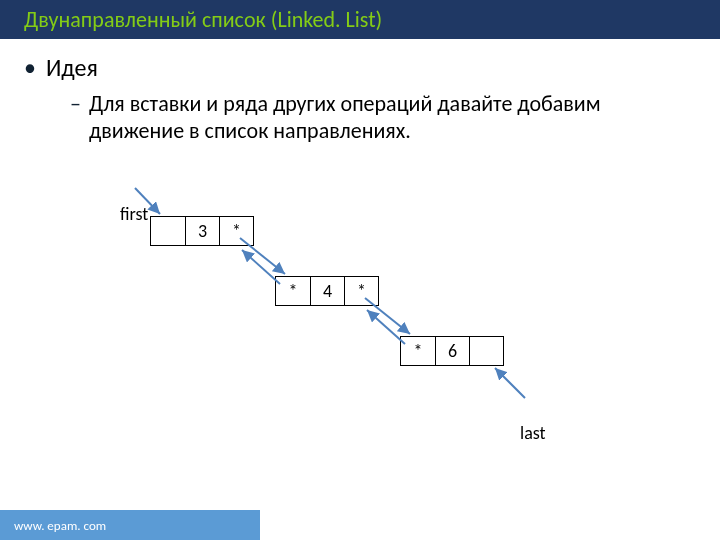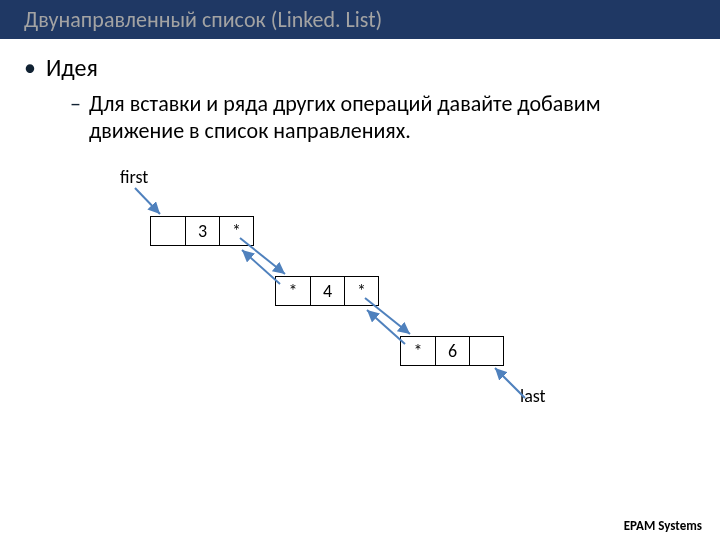--- a/index.html
+++ b/index.html
@@ -1,24 +1,24 @@
 <!DOCTYPE html>
 <html><head>
 <meta charset="utf-8">
 <style>
   * { margin: 0; padding: 0; box-sizing: border-box; }
   body { width: 720px; height: 540px; font-family: Calibri, Arial, sans-serif; background: #fff; position: relative; }
-  .title-bar { background: #1f3864; color: #a3a3a3; font-size: 22px; padding: 6px 24px; }
+  .title-bar { background: #1f3864; color: #84cc16; font-size: 22px; padding: 6px 24px; }
   .content { padding: 14px 24px 0 24px; }
   .bullet-l1 { display: flex; align-items: flex-start; font-size: 24px; margin-bottom: 8px; }
   .bullet-l1 .b { color: #123; margin-right: 10px; }
   .bullet-l2 { display: flex; align-items: flex-start; font-size: 22px; margin: 0 0 6px 46px; }
   .bullet-l2 .b { color: #123; margin-right: 8px; }
   .diagram { position: relative; width: 560px; height: 260px; margin: 22px auto 0 auto; }
-  .label { position: absolute; font-size: 18px; }
+  .label { position: absolute; font-size: 18px; margin-top: 37px; }
   .node { position: absolute; display: flex; border: 1px solid #000; background: #fff; }
   .cell { width: 34px; height: 28px; display: flex; align-items: center; justify-content: center; font-size: 18px; }
   .cell + .cell { border-left: 1px solid #000; }
   .arrow { position: absolute; }
   .footer { position: absolute; left: 0; bottom: 0; width: 100%; display: flex; align-items: stretch; height: 30px; }
   .footer .left { background: #5b9bd5; color: #fff; font-size: 13px; display: flex; align-items: center; padding: 0 14px; width: 260px; }
   .footer .mid { flex: 1; }
   .footer .right { font-size: 13px; font-weight: bold; display: flex; align-items: center; padding: 0 18px; }
   svg { overflow: visible; }
 </style>
@@ -76,15 +76,15 @@
 
       <line x1="285" y1="132" x2="330" y2="168" stroke="#4f81bd" stroke-width="2" marker-end="url(#ah)"></line>
       <line x1="325" y1="178" x2="287" y2="144" stroke="#4f81bd" stroke-width="2" marker-end="url(#ah)"></line>
 
       <line x1="445" y1="232" x2="415" y2="202" stroke="#4f81bd" stroke-width="2" marker-end="url(#ah)"></line>
     </svg>
   </div>
 </div>
 
 <div class="footer">
+  <div class="left">www. epam. com</div>
   <div class="mid"></div>
-  <div class="right">EPAM Systems</div>
 </div>
 
 </body></html>

